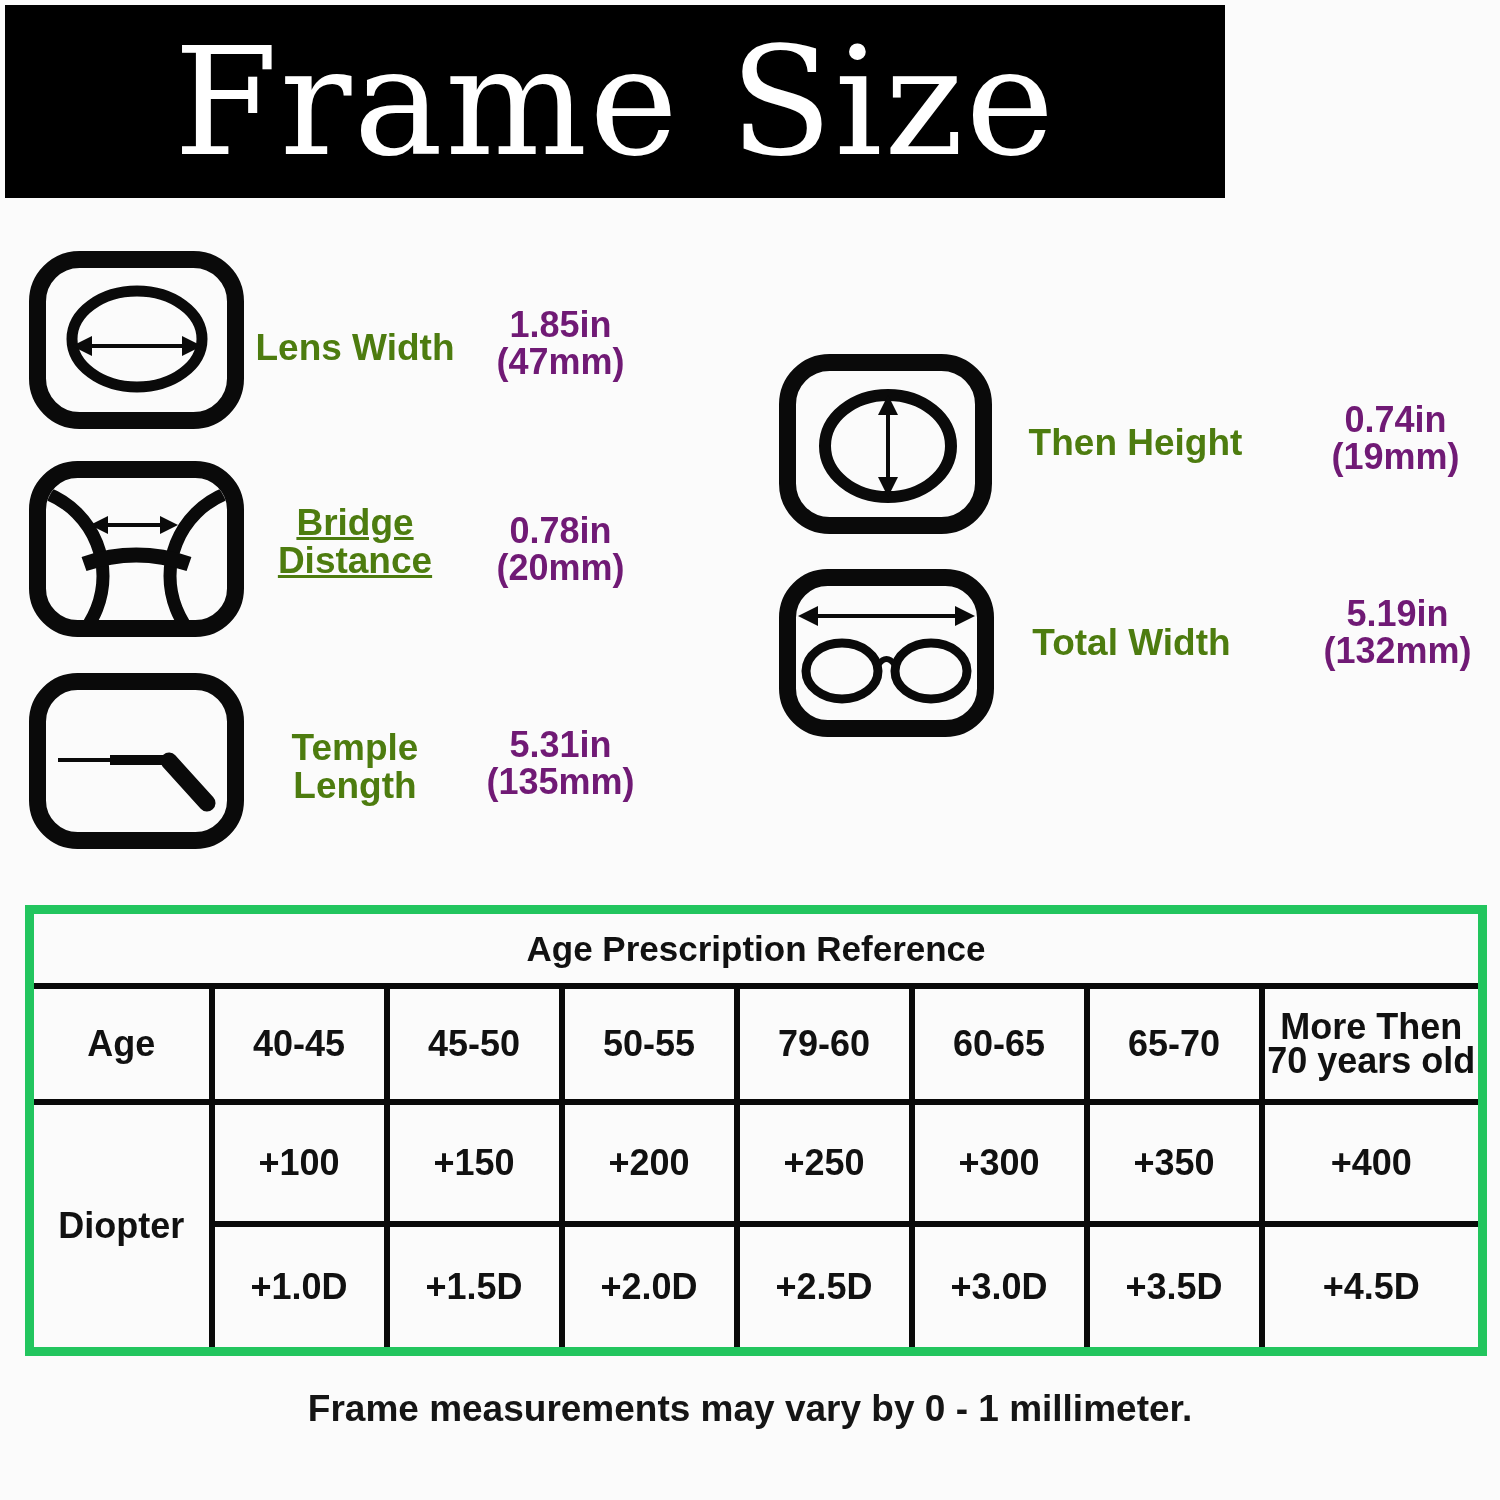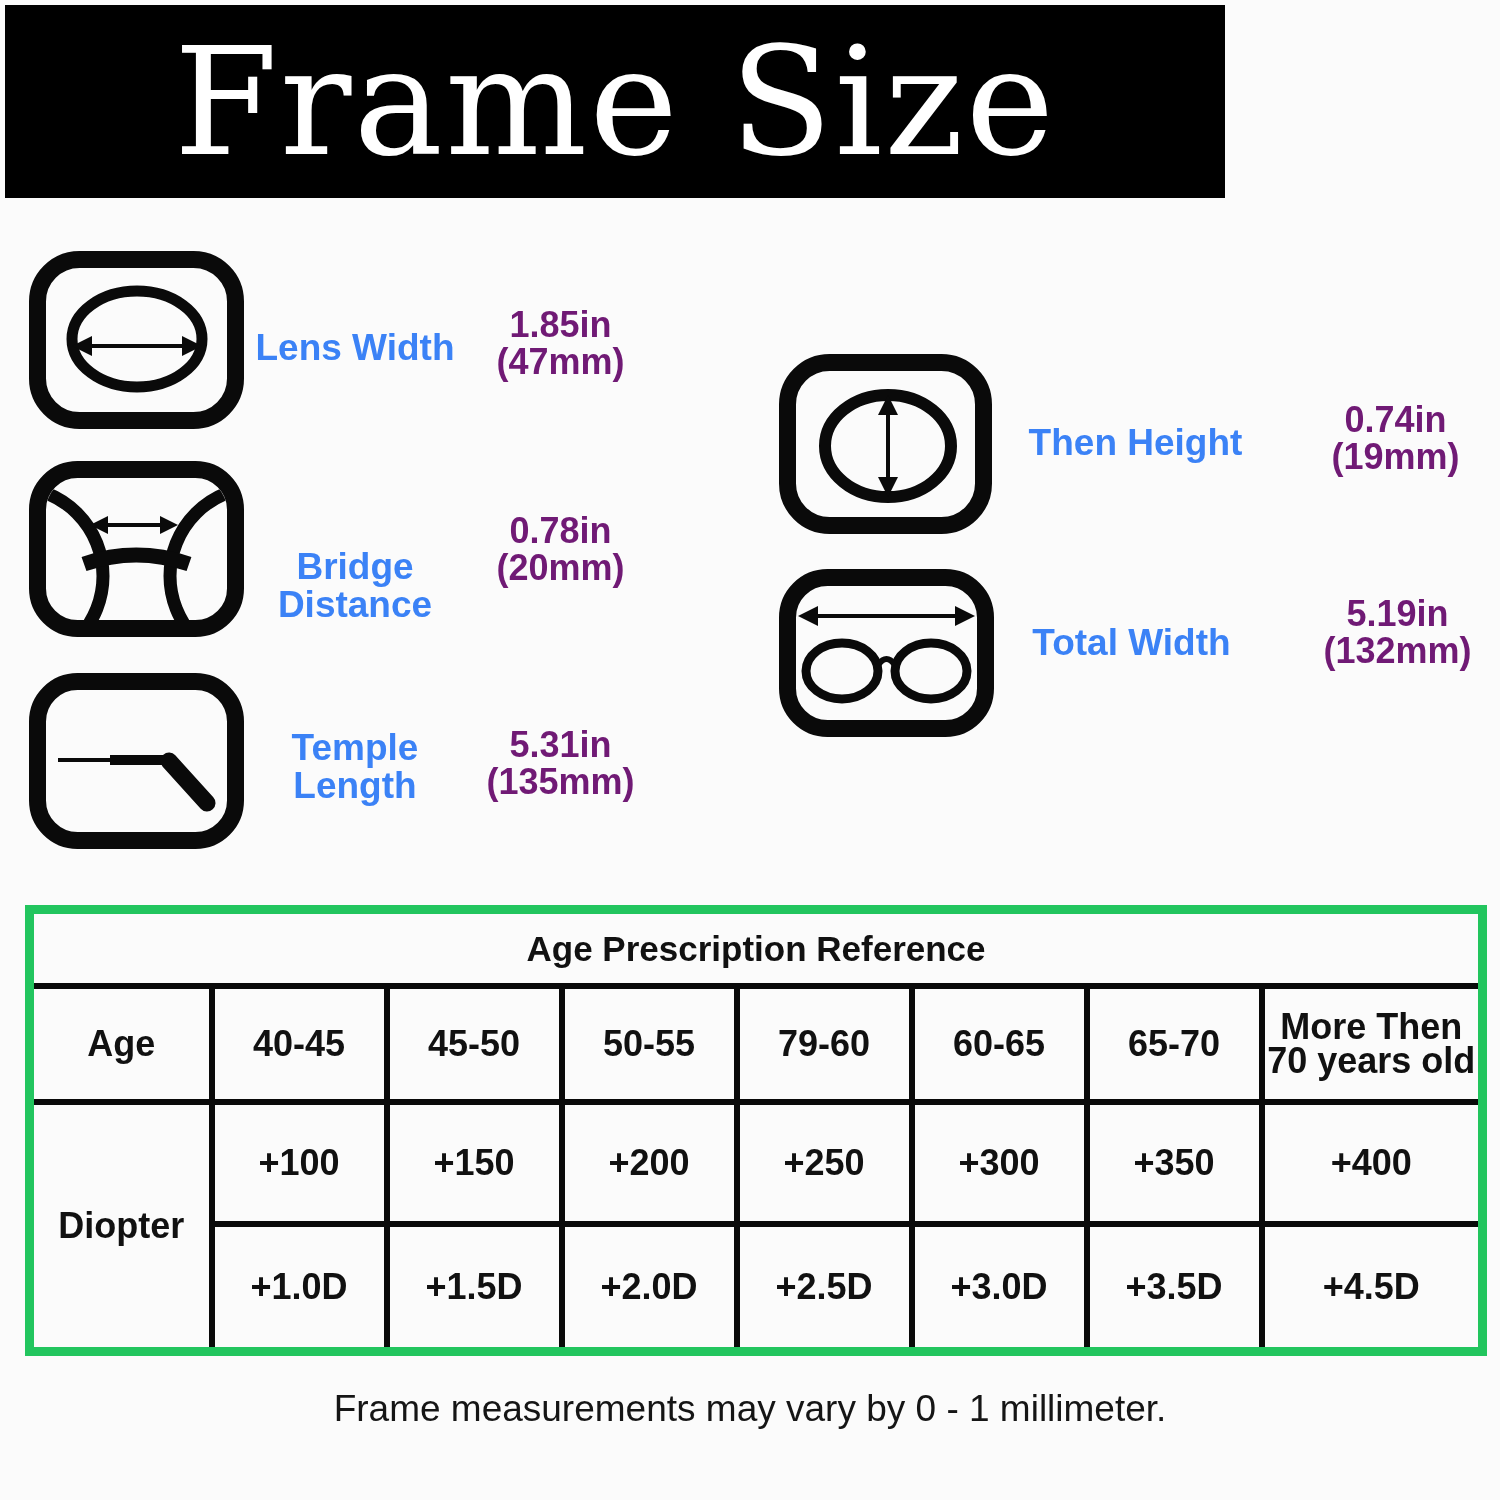--- a/index.html
+++ b/index.html
@@ -18,31 +18,31 @@
     font-weight:normal;font-size:150px;line-height:1;color:#fff;
     letter-spacing:2px;text-shadow:2px 2px 0 rgba(0,0,0,.6);
   }
   
   .m-icon{position:absolute;}
   .m-icon svg{display:block;width:100%;height:100%;}
   .m-icon svg *{stroke:#0a0a0a;}
   .m-icon svg polygon{fill:#0a0a0a;stroke:none;}
   .m-label{
     position:absolute;text-align:center;font-weight:bold;
-    font-size:37px;line-height:38px;color:#3b82f6;
+    font-size:37px;line-height:38px;color:#4d7c0f;
   }
   .m-value{
     position:absolute;text-align:center;font-weight:bold;
     font-size:36px;line-height:37px;color:#701a75;
   }
   .i-lens-width{left:28px;top:250px;width:217px;height:180px;}
   .l-lens-width{left:245px;top:329px;width:220px;}
   .v-lens-width{left:468px;top:306px;width:185px;}
   .i-bridge{left:28px;top:460px;width:217px;height:178px;}
-  .l-bridge{left:245px;top:548px;width:220px;}
+  .l-bridge{left:245px;top:504px;width:220px;text-decoration:underline;}
   .v-bridge{left:468px;top:512px;width:185px;}
   .i-temple{left:28px;top:672px;width:217px;height:178px;}
   .l-temple{left:245px;top:729px;width:220px;}
   .v-temple{left:468px;top:726px;width:185px;}
   .i-lens-height{left:778px;top:353px;width:215px;height:182px;}
   .l-lens-height{left:1028px;top:424px;width:215px;}
   .v-lens-height{left:1303px;top:401px;width:185px;}
   .i-total-width{left:778px;top:568px;width:217px;height:170px;}
   .l-total-width{left:1024px;top:624px;width:215px;}
   .v-total-width{left:1300px;top:595px;width:195px;}
@@ -59,21 +59,21 @@
   }
   .ref-table{border:9px solid #22c55e;}
   .row-title td{height:69px;font-size:35px;}
   .row-age td,.row-age th{height:110px;}
   .row-d1 td,.row-d1 th{height:116px;}
   .row-d2 td{height:120px;}
   .cell-small{font-size:30px;line-height:34px;padding:0 6px;}
   
   .footnote{
     position:absolute;left:0;top:1388px;width:1500px;
-    text-align:center;font-weight:normal;font-size:37px;color:#151515;
+    text-align:center;font-weight:bold;font-size:37px;color:#151515;
   }
 </style>
 </head>
 <body>
 
 <div class="canvas">
 
   <div class="banner">
     <h1>Frame Size</h1>
   </div>

